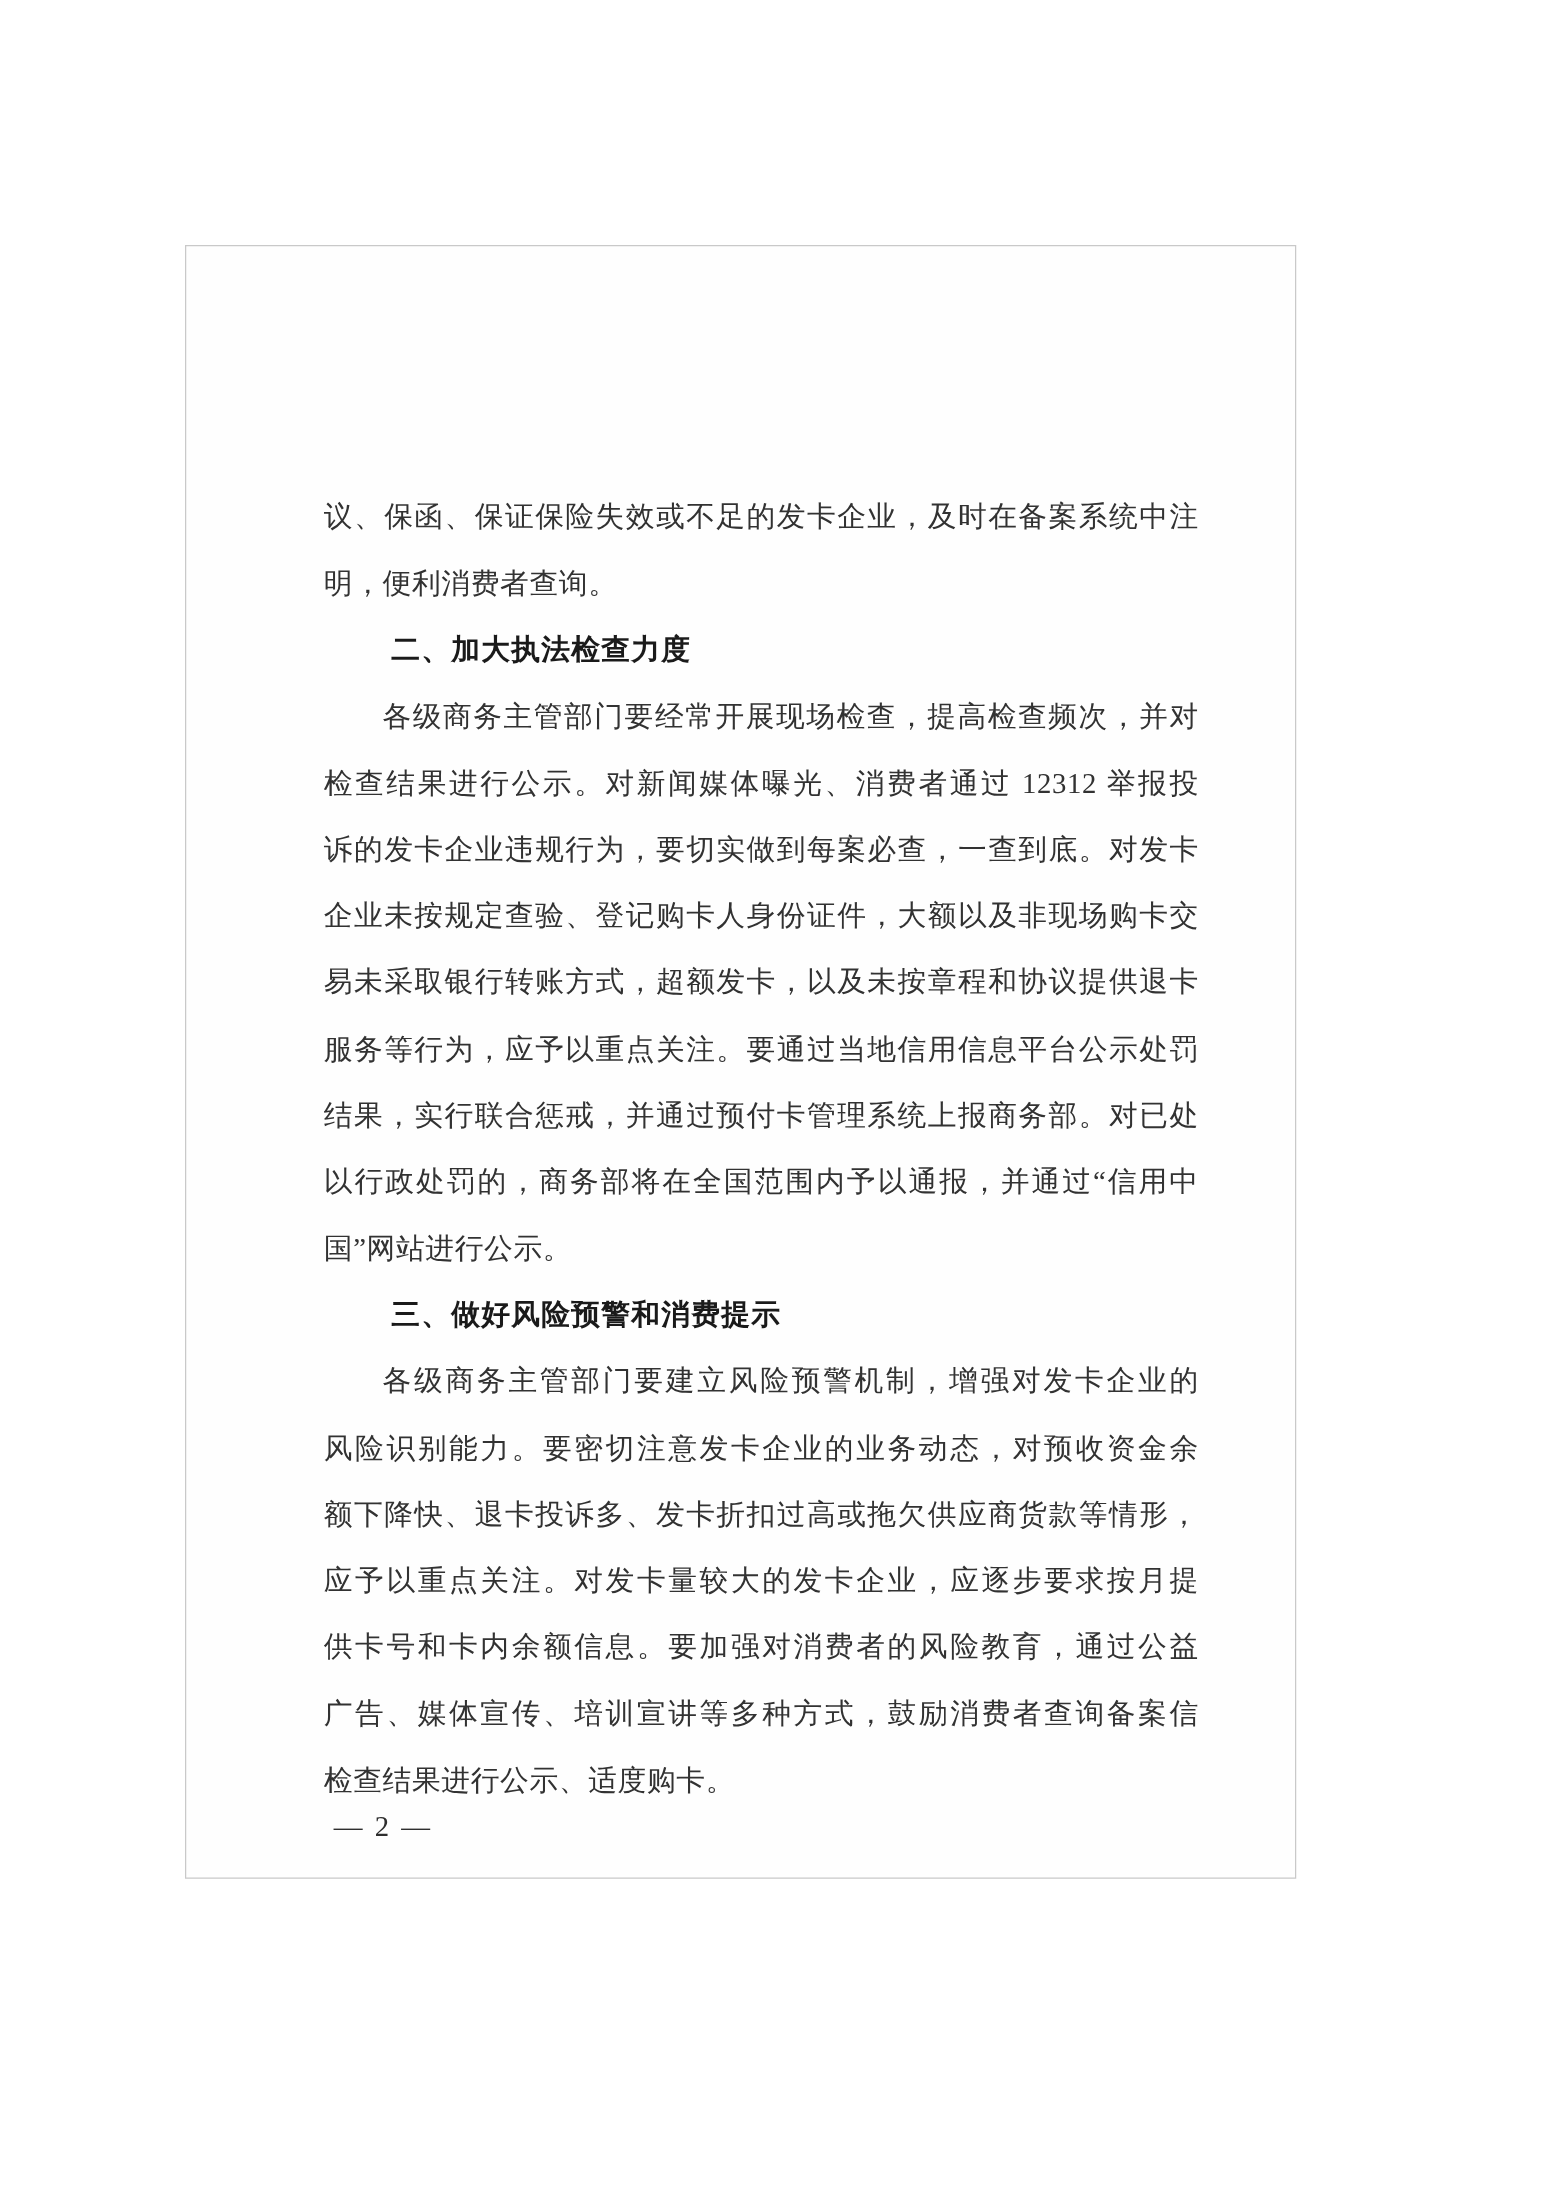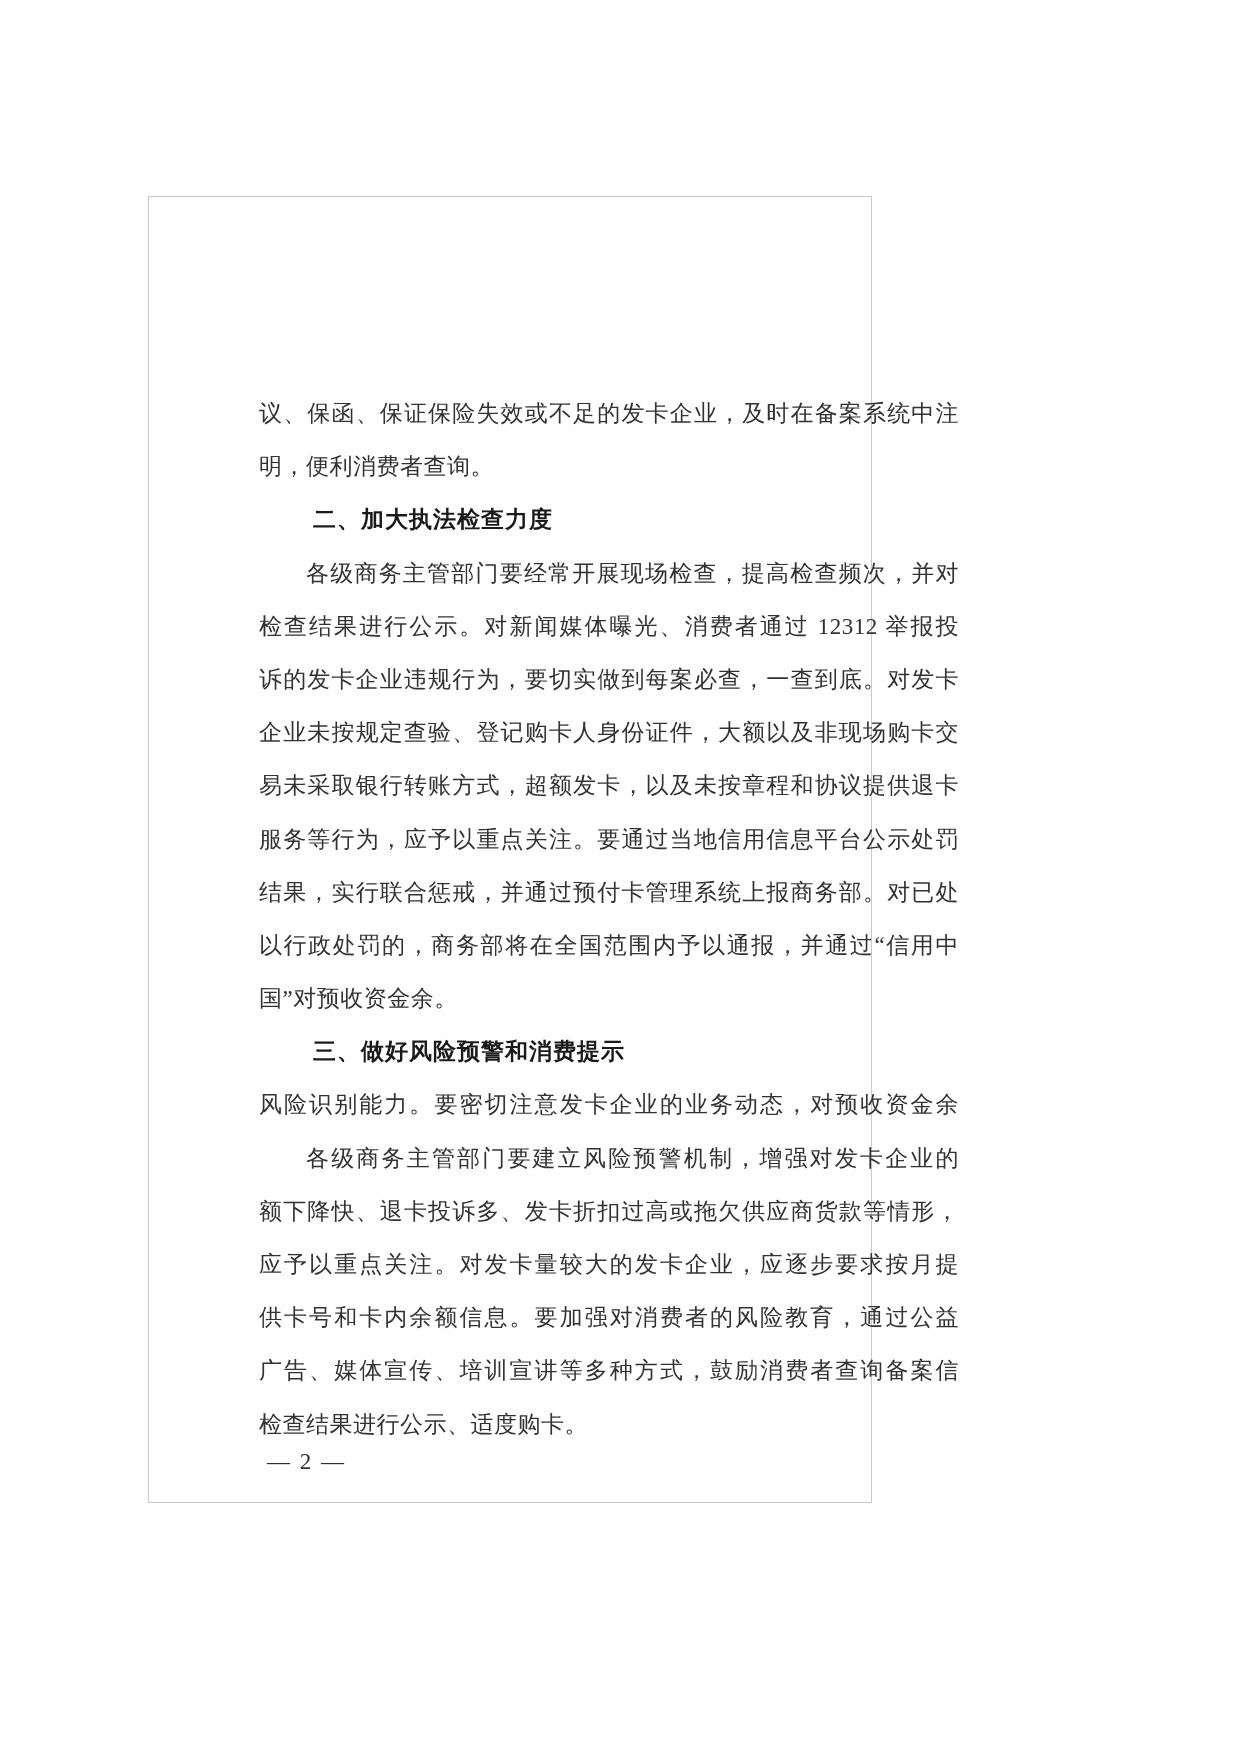--- a/index.html
+++ b/index.html
@@ -6,21 +6,21 @@
   html, body {
     width: 1240px; height: 1754px;
     background: #ffffff;
     font-family: "Liberation Serif", "DejaVu Serif", serif;
     position: relative;
     overflow: hidden;
   }
   .sheet {
     position: absolute;
     left: 148px; top: 196px;
-    width: 724px; height: 1307px;
+    width: 889px; height: 1307px;
     background: #fefefe;
     border: 1px solid #c9c9c9;
   }
   .text-column {
     position: absolute;
     left: 110px; top: 190px;
     width: 700px;
   }
   .line {
     width: 700px;
@@ -71,26 +71,26 @@
     <div class="line heading">二、加大执法检查力度</div>
 
     <div class="line indent2">各级商务主管部门要经常开展现场检查，提高检查频次，并对</div>
     <div class="line">检查结果进行公示。对新闻媒体曝光、消费者通过 12312 举报投</div>
     <div class="line">诉的发卡企业违规行为，要切实做到每案必查，一查到底。对发卡</div>
     <div class="line">企业未按规定查验、登记购卡人身份证件，大额以及非现场购卡交</div>
     <div class="line">易未采取银行转账方式，超额发卡，以及未按章程和协议提供退卡</div>
     <div class="line">服务等行为，应予以重点关注。要通过当地信用信息平台公示处罚</div>
     <div class="line">结果，实行联合惩戒，并通过预付卡管理系统上报商务部。对已处</div>
     <div class="line">以行政处罚的，商务部将在全国范围内予以通报，并通过“信用中</div>
-    <div class="line lastline">国”对预收资金余。</div>
+    <div class="line lastline">国”网站进行公示。</div>
 
     <div class="line heading">三、做好风险预警和消费提示</div>
 
+    <div class="line indent2">各级商务主管部门要建立风险预警机制，增强对发卡企业的</div>
     <div class="line">风险识别能力。要密切注意发卡企业的业务动态，对预收资金余</div>
-    <div class="line indent2">各级商务主管部门要建立风险预警机制，增强对发卡企业的</div>
     <div class="line">额下降快、退卡投诉多、发卡折扣过高或拖欠供应商货款等情形，</div>
     <div class="line">应予以重点关注。对发卡量较大的发卡企业，应逐步要求按月提</div>
     <div class="line">供卡号和卡内余额信息。要加强对消费者的风险教育，通过公益</div>
     <div class="line">广告、媒体宣传、培训宣讲等多种方式，鼓励消费者查询备案信息，</div>
     <div class="line lastline">检查结果进行公示、适度购卡。</div>
 
   </div>
 
   <div class="page-number">— 2 —</div>
 </div>

